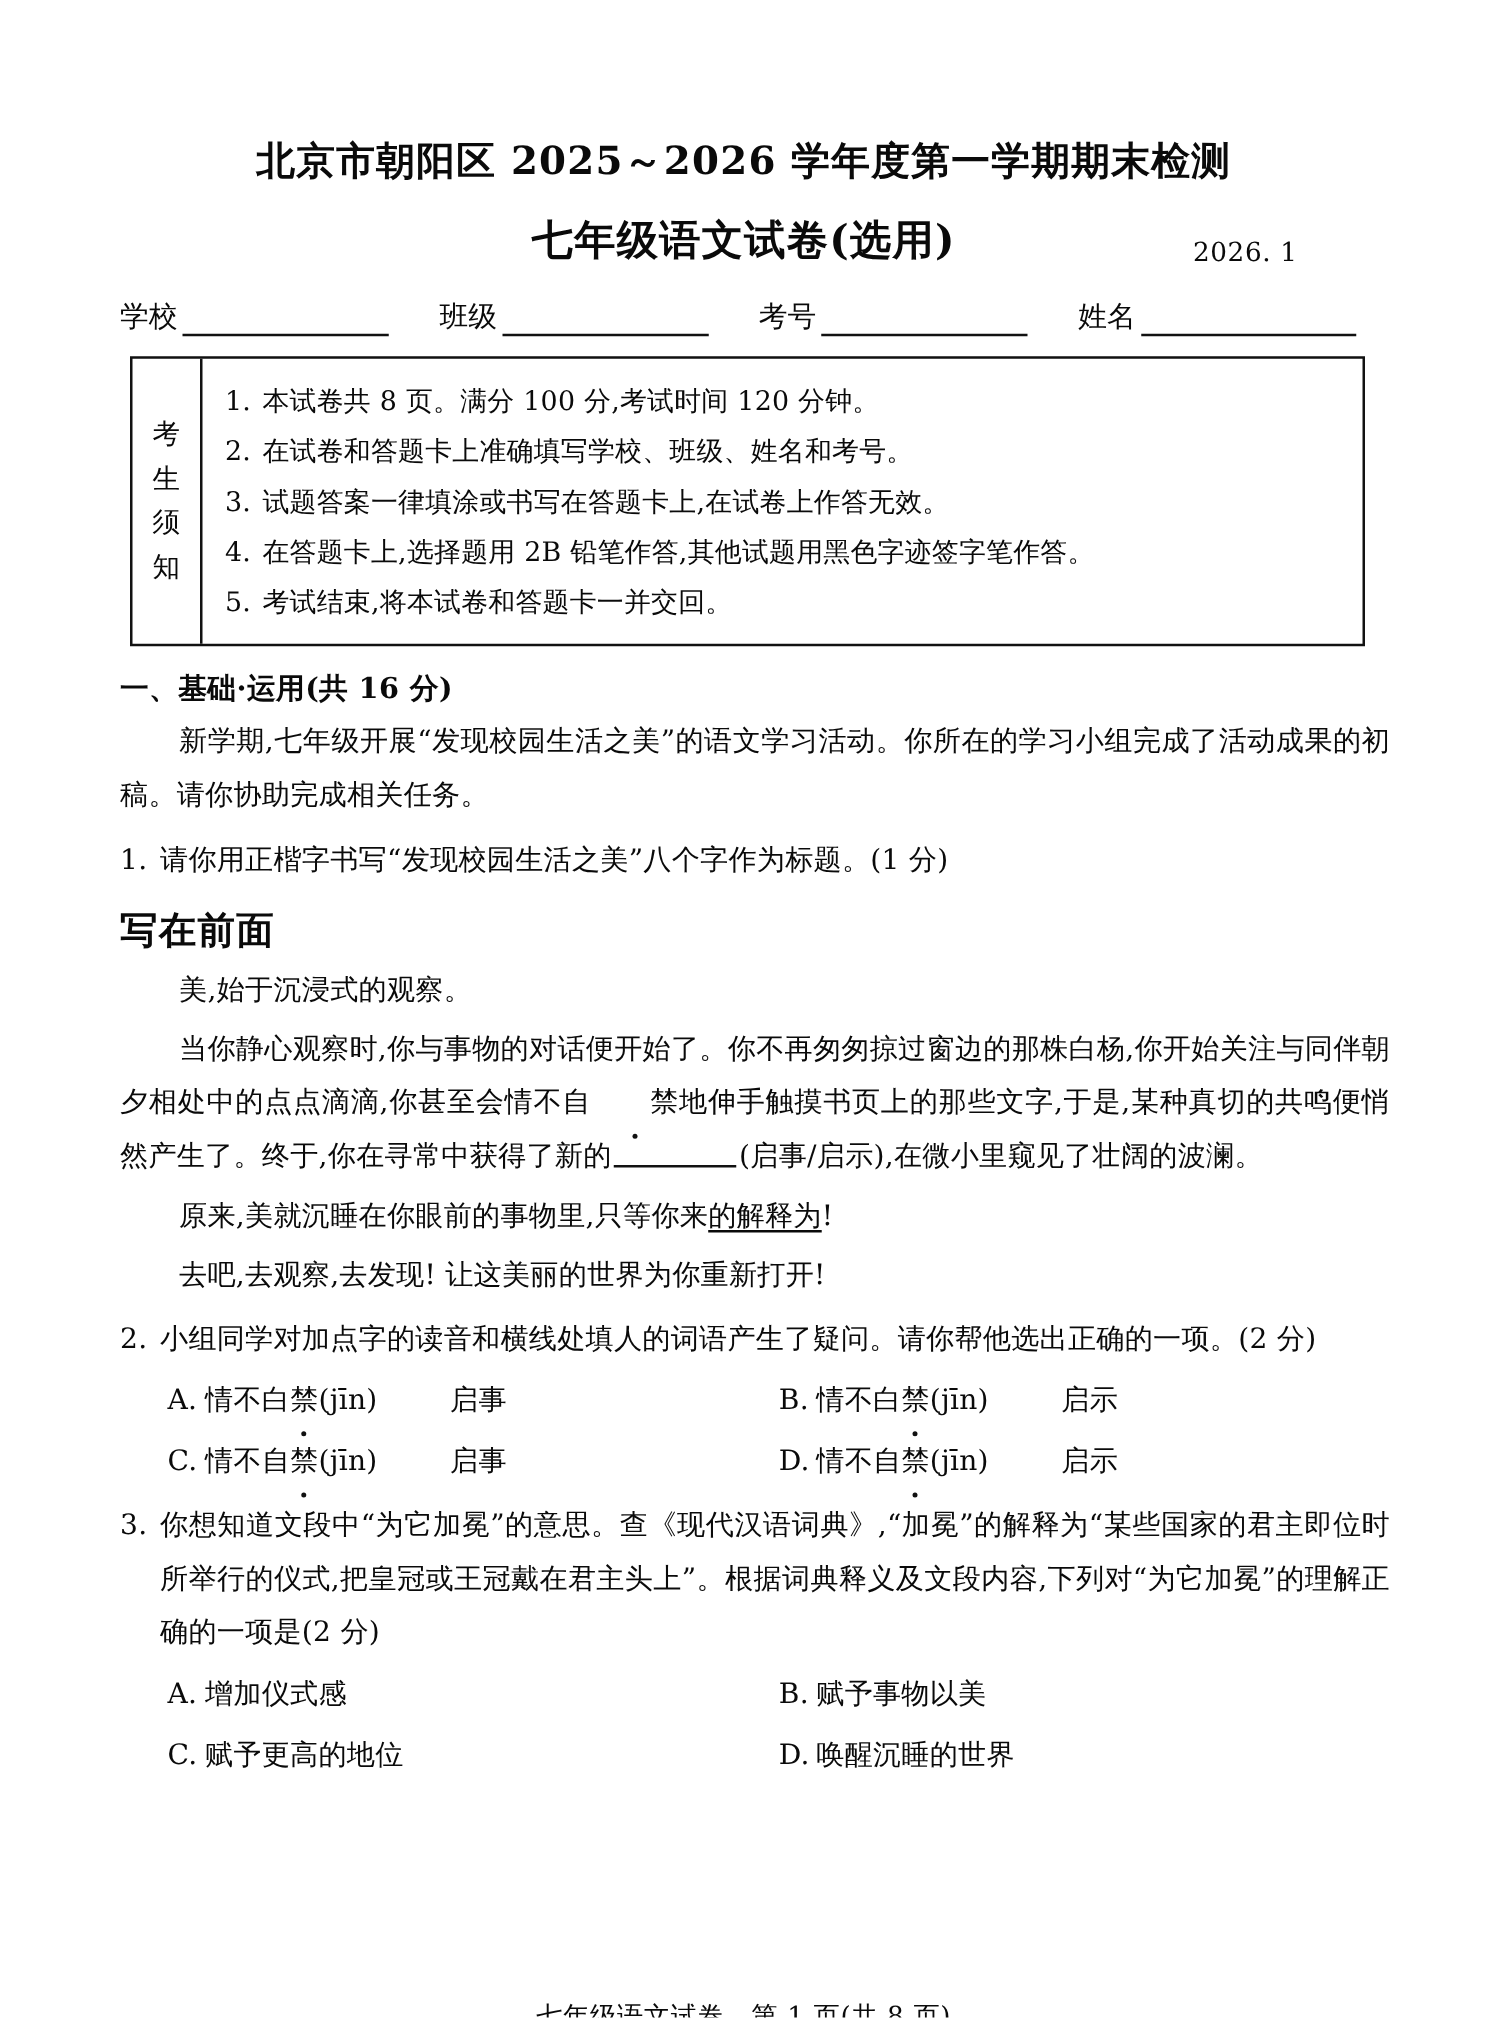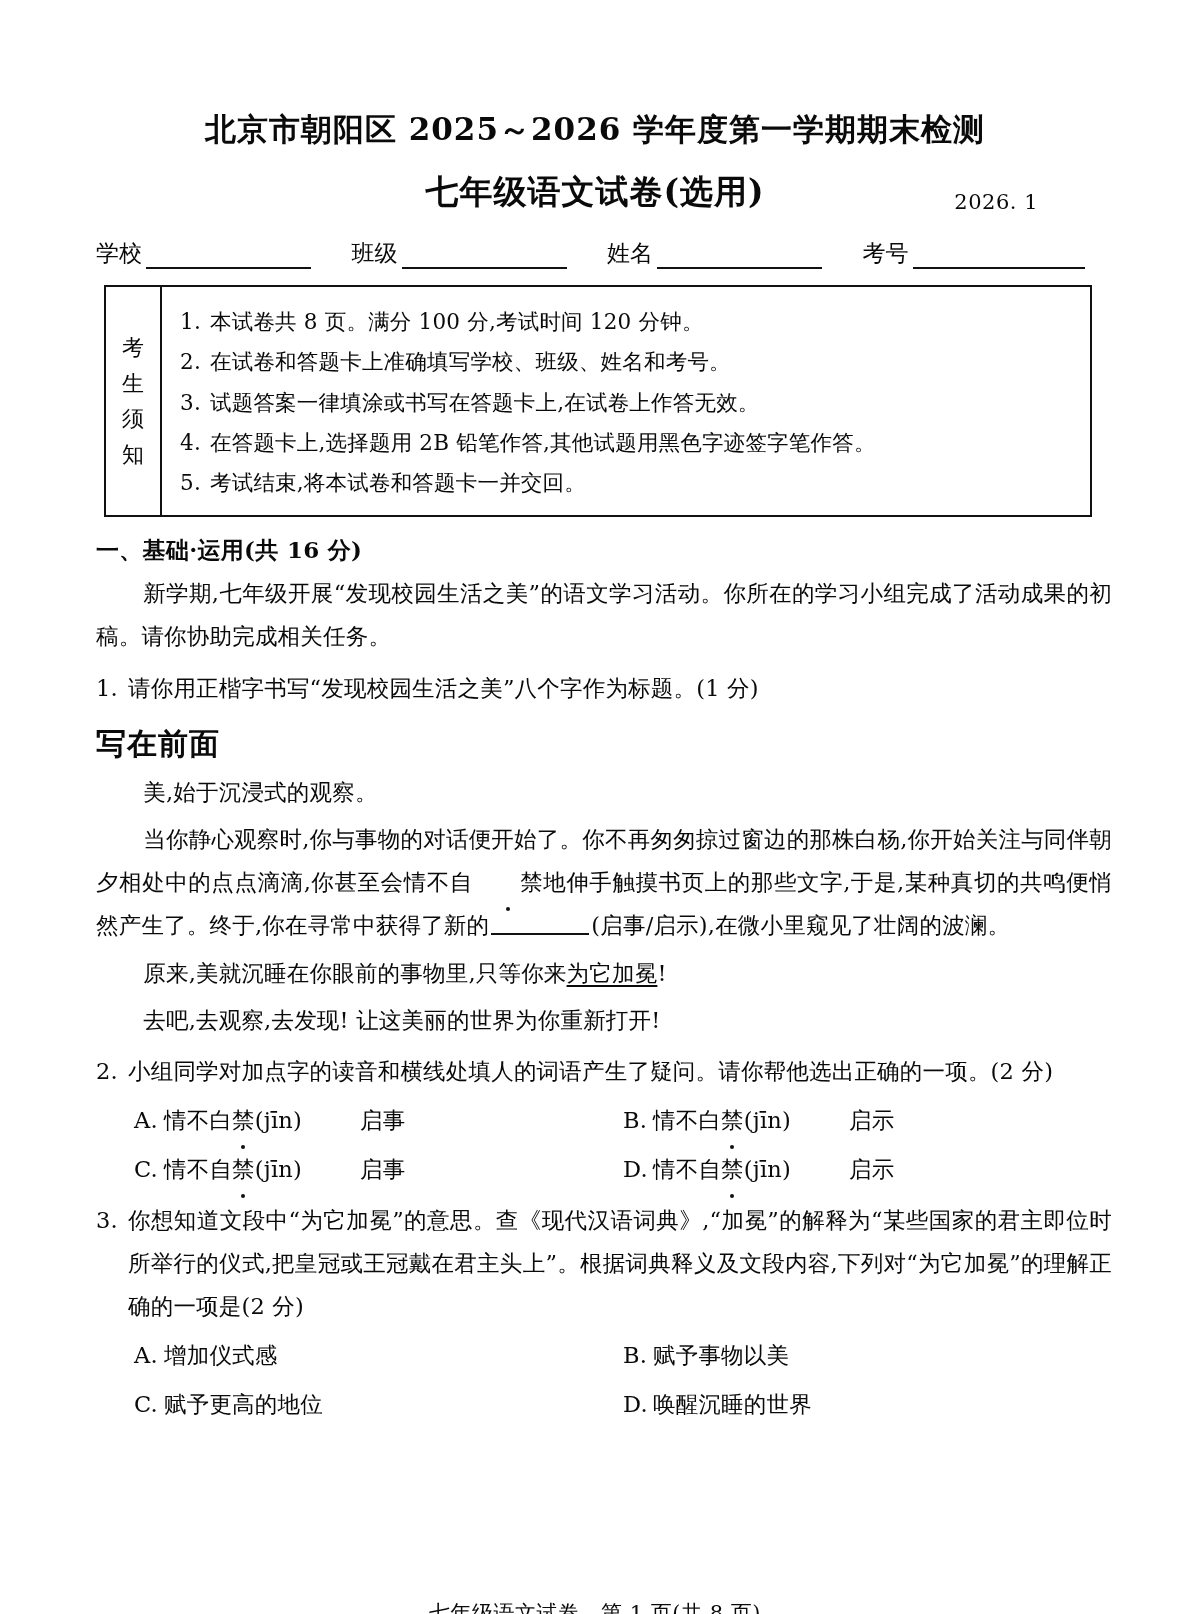--- a/index.html
+++ b/index.html
@@ -245,25 +245,25 @@
   <div class="fields">
     <div class="field">
       <span class="field-label">学校</span>
       <span class="field-blank"></span>
     </div>
     <div class="field">
       <span class="field-label">班级</span>
       <span class="field-blank"></span>
     </div>
     <div class="field">
+      <span class="field-label">考号</span>
+      <span class="field-blank"></span>
+    </div>
+    <div class="field">
       <span class="field-label">姓名</span>
-      <span class="field-blank"></span>
-    </div>
-    <div class="field">
-      <span class="field-label">考号</span>
       <span class="field-blank"></span>
     </div>
   </div>
 
   <div class="notice">
     <div class="notice-label">
       <span>考</span>
       <span>生</span>
       <span>须</span>
       <span>知</span>
@@ -303,21 +303,21 @@
       <span class="q-text">请你用正楷字书写“发现校园生活之美”八个字作为标题。(1 分)</span>
     </div>
 
     <div class="passage">
       <div class="centered-title">写在前面</div>
 
       <div class="para indent">美,始于沉浸式的观察。</div>
 
       <div class="para indent"><span>当你静心观察时,你与事物的对话便开始了。你不再匆匆掠过窗边的那株白杨,你开始关注与同伴朝夕相处中的点点滴滴,你甚至会情不自</span><span class="dot-em">禁</span><span>地伸手触摸书页上的那些文字,于是,某种真切的共鸣便悄然产生了。终于,你在寻常中获得了新的</span><span class="fill-blank"></span><span>(启事/启示),在微小里窥见了壮阔的波澜。</span></div>
 
-      <div class="para indent"><span>原来,美就沉睡在你眼前的事物里,只等你来</span><span class="u-line">为它加冕</span><span>!</span></div>
+      <div class="para indent"><span>原来,美就沉睡在你眼前的事物里,只等你来</span><span class="u-line">的解释为</span><span>!</span></div>
 
       <div class="para indent">去吧,去观察,去发现! 让这美丽的世界为你重新打开!</div>
     </div>
 
     <div class="q-item">
       <span class="q-num">2.</span>
       <span class="q-text">小组同学对加点字的读音和横线处填人的词语产生了疑问。请你帮他选出正确的一项。(2 分)</span>
     </div>
 
     <div class="options">

